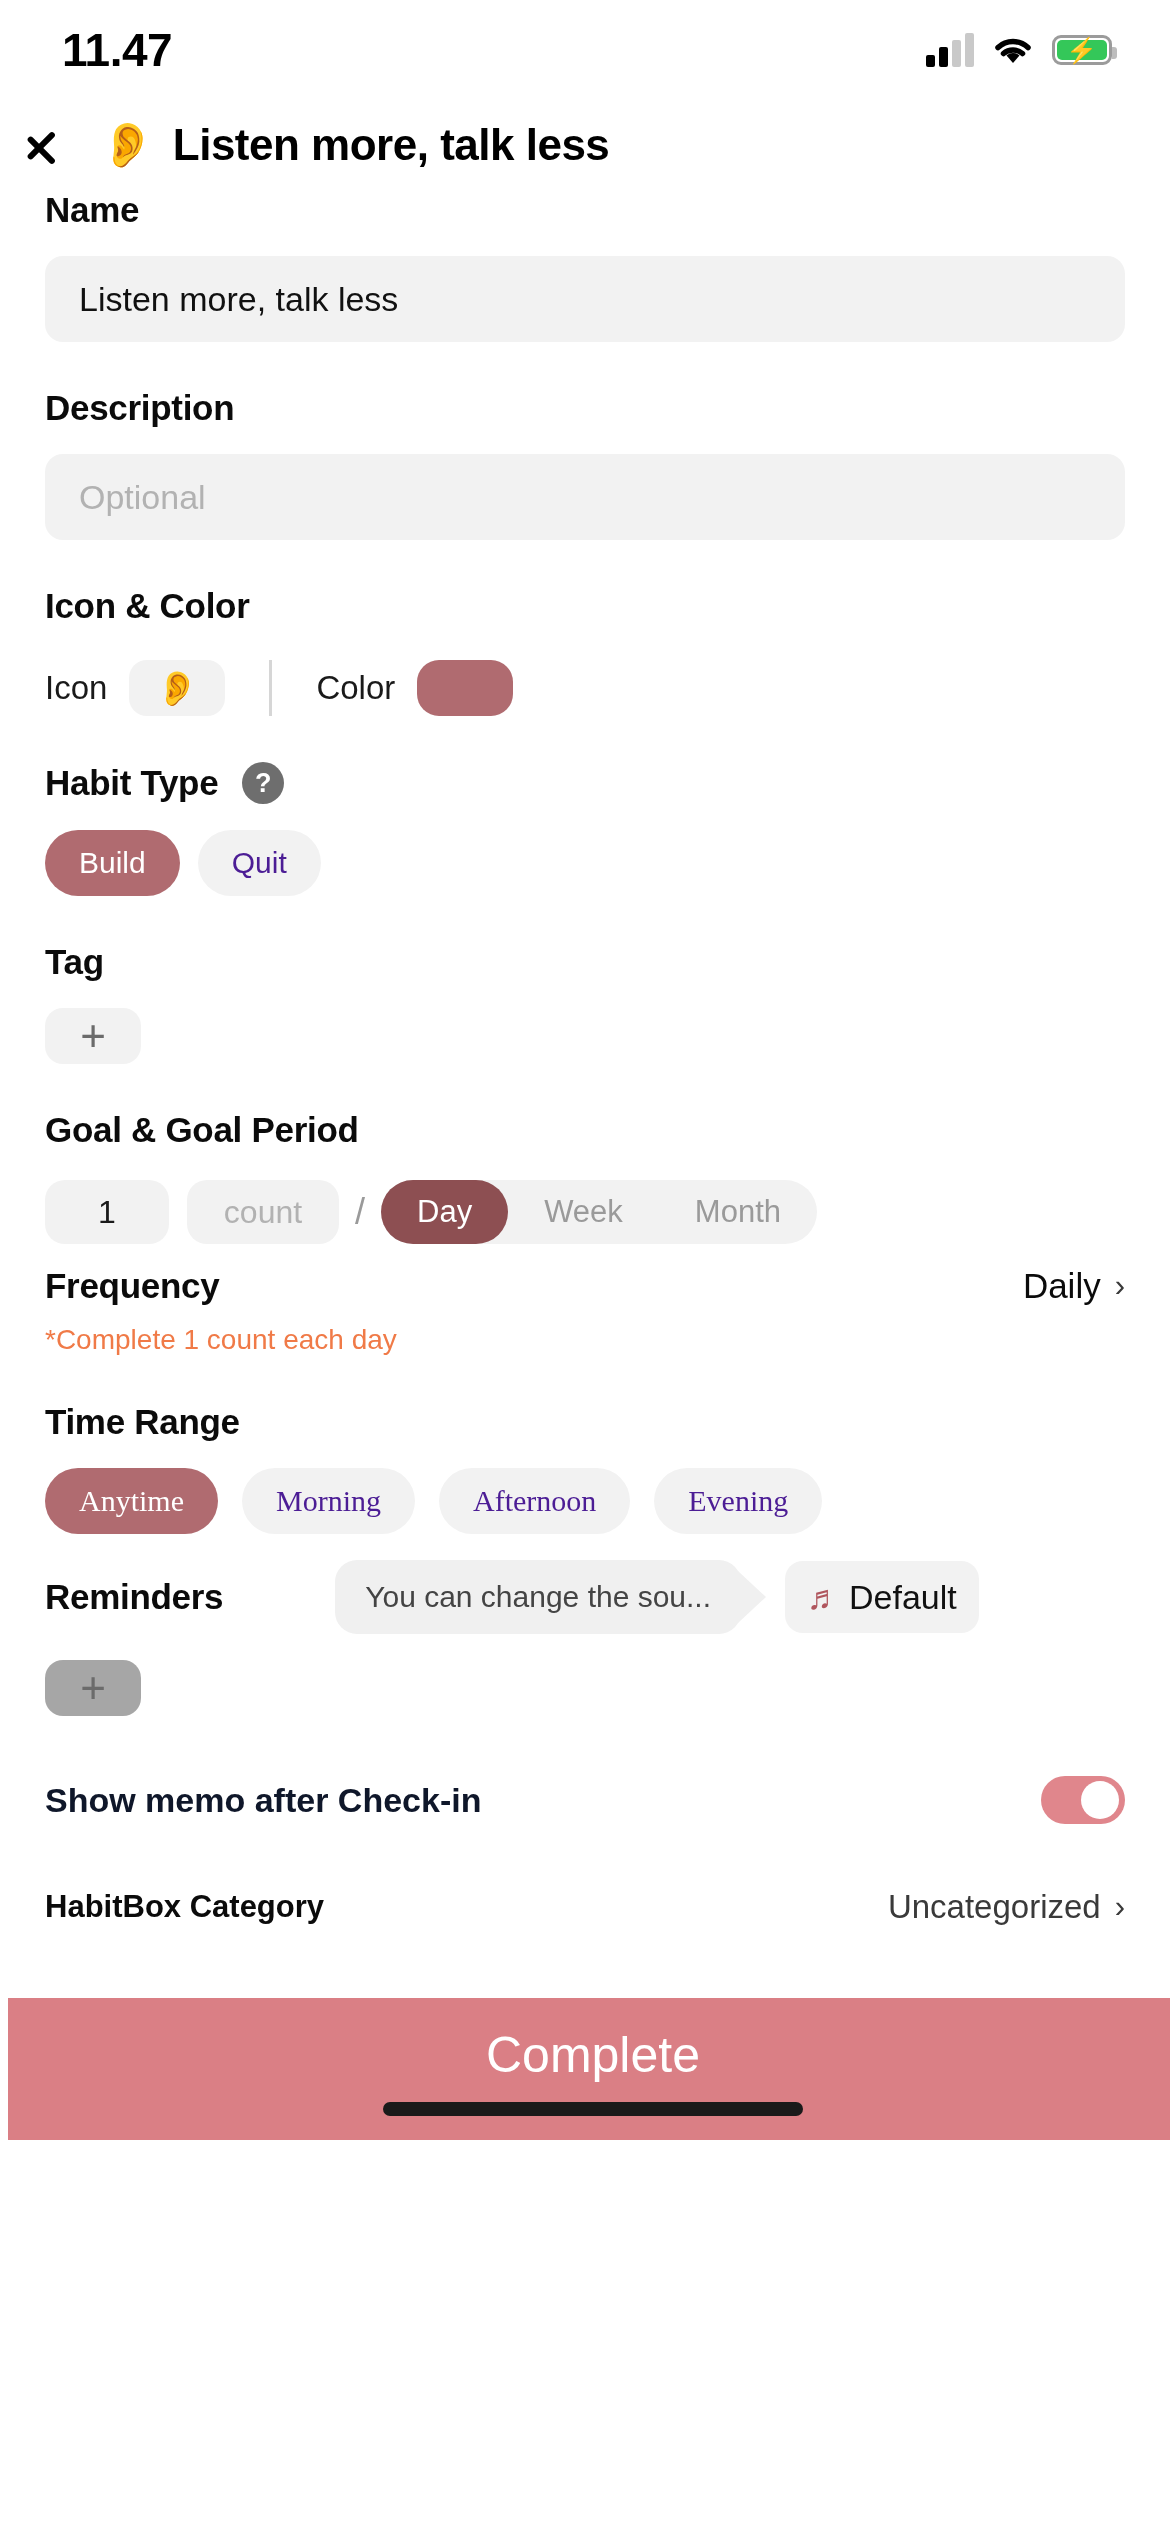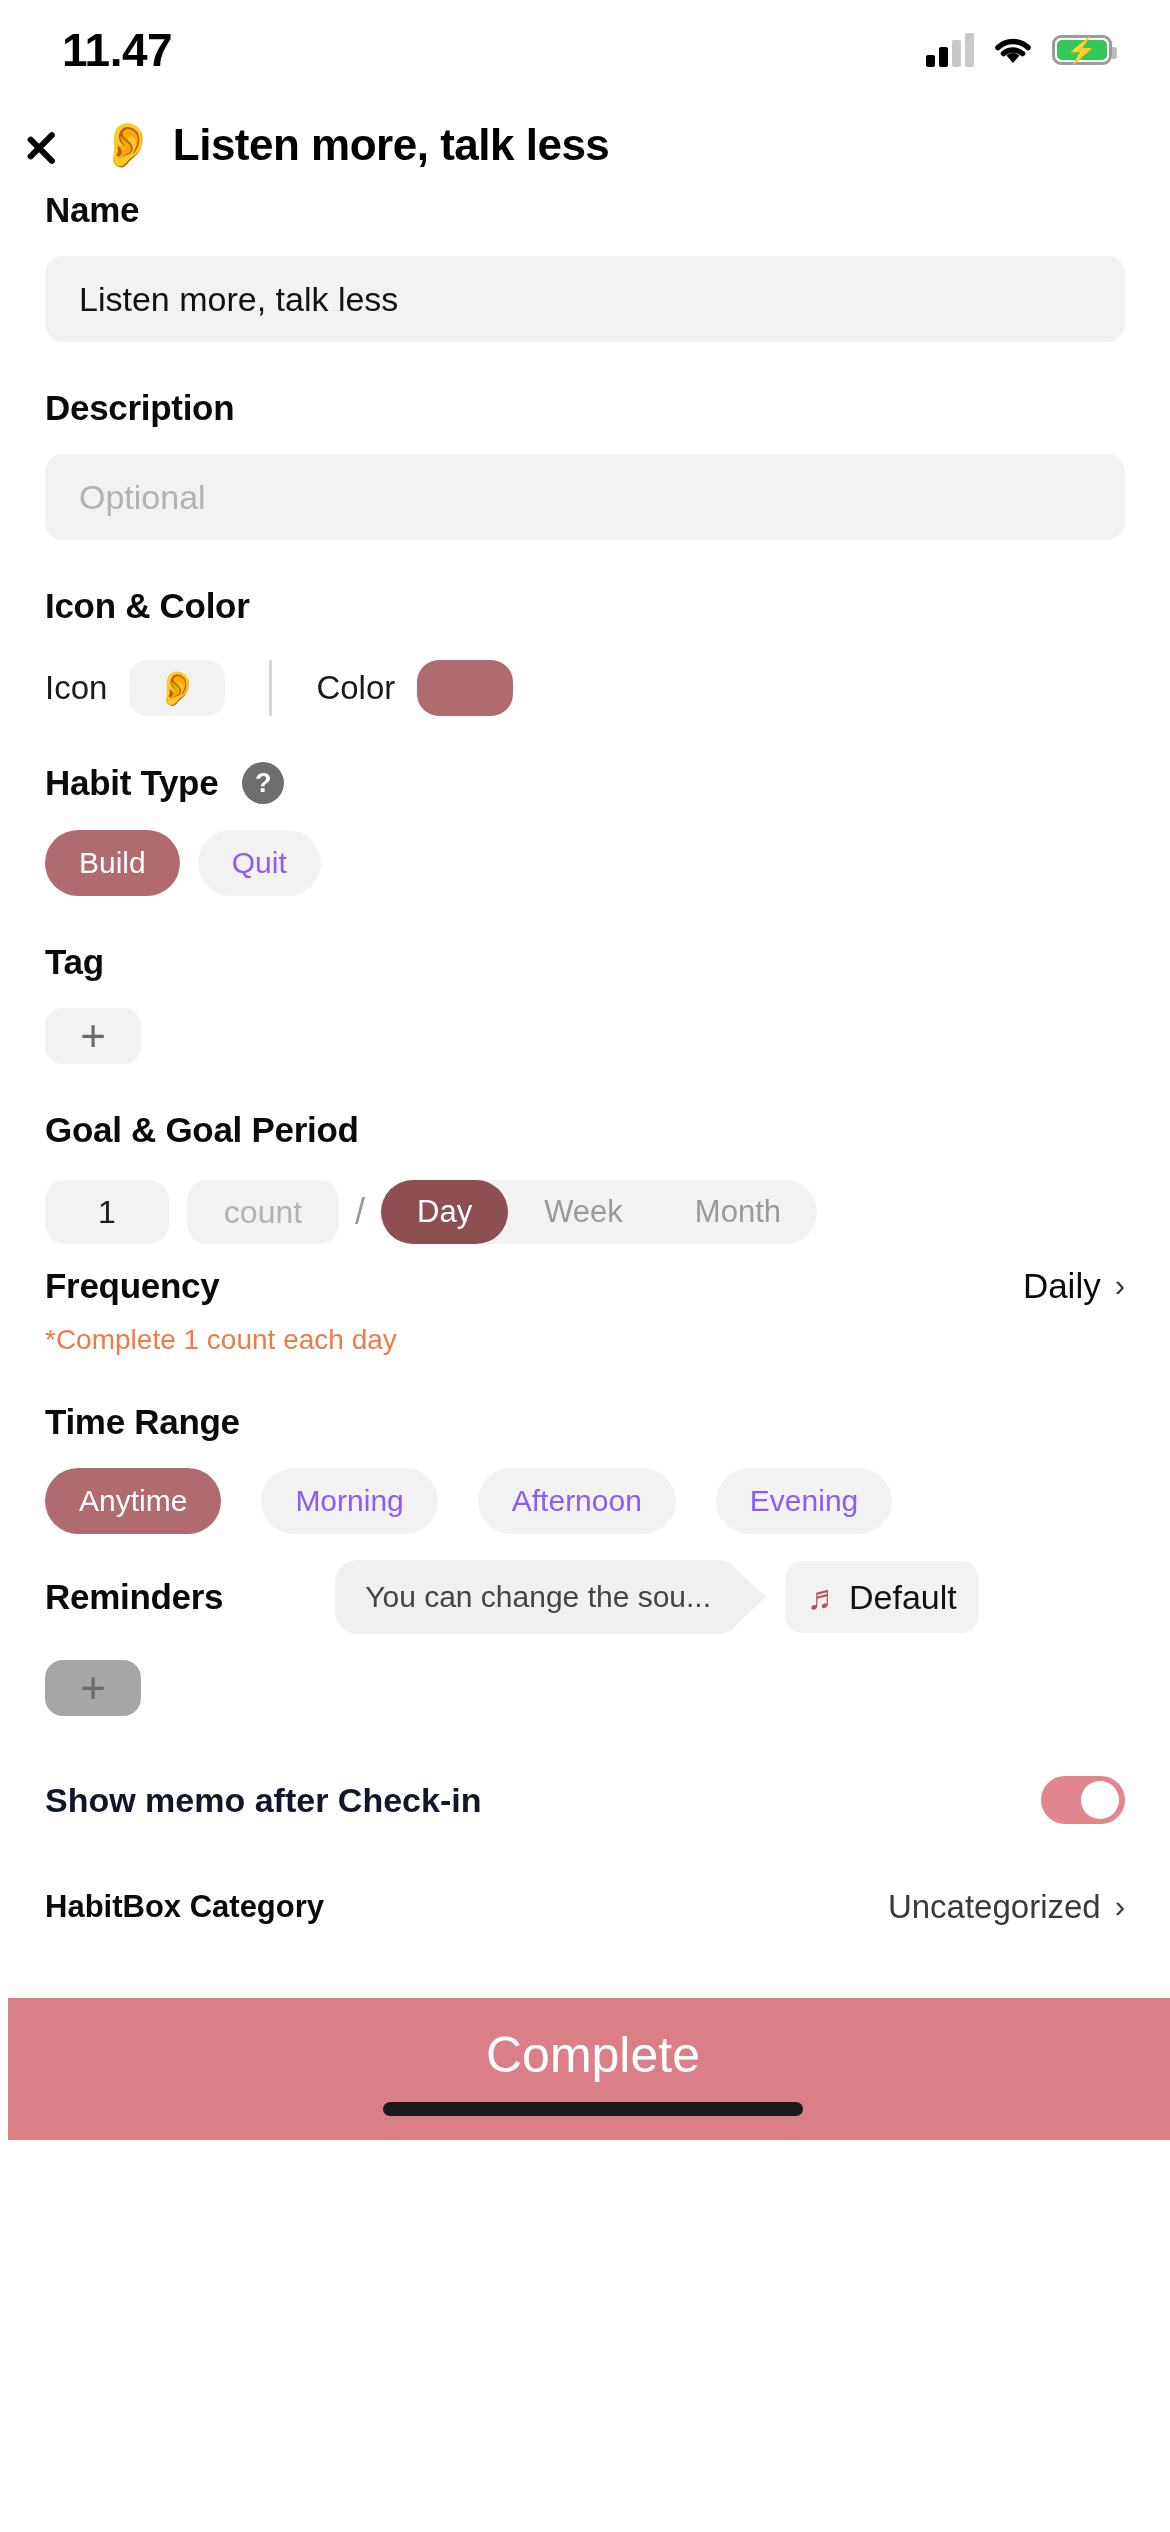--- a/index.html
+++ b/index.html
@@ -75,21 +75,21 @@
     width:1080px; height:86px; background:#f2f2f2; border-radius:18px;
     display:flex; align-items:center; padding:0 34px;
     font-size:34px; color:#111;
   }
   .field-box.placeholder { color:#b2b2b2; }
 
   
   .chip {
     height:66px; border-radius:33px; background:#f2f2f2;
     display:inline-flex; align-items:center; justify-content:center;
-    font-size:30px; color:#8b5cf6; padding:0 34px; white-space:nowrap;
+    font-size:30px; color:#4c1d95; padding:0 34px; white-space:nowrap;
   }
   .chip.selected { background:#b06b70; color:#fff; }
 
   .row { display:flex; align-items:center; }
 
   
   .icon-color-row { display:flex; align-items:center; margin-top:34px; }
   .ic-label { font-size:33px; color:#1a1a1a; }
   .icon-swatch {
     width:96px; height:56px; background:#f2f2f2; border-radius:18px;
@@ -198,21 +198,21 @@
     justify-content:center; padding-top:28px;
   }
   .complete-label { font-size:50px; color:#ffffff; font-weight:400; letter-spacing:0px; }
   .home-indicator {
     position:absolute; bottom:24px; left:50%; transform:translateX(-50%);
     width:420px; height:14px; border-radius:7px; background:#1a1a1a;
   }
   .mt26 { margin-top:26px; }
   .mt46 { margin-top:46px; }
   .gap18 { gap:18px; }
-  .gap24 { gap:40px; }
+  .gap24 { gap:24px;font-family:Liberation Serif, serif; }
 </style>
 </head>
 <body>
 
 <div class="phone">
 
   <div class="statusbar">
     <div class="status-left">
       <span class="status-time">11.47</span>
       <span class="moon-icon"></span>

